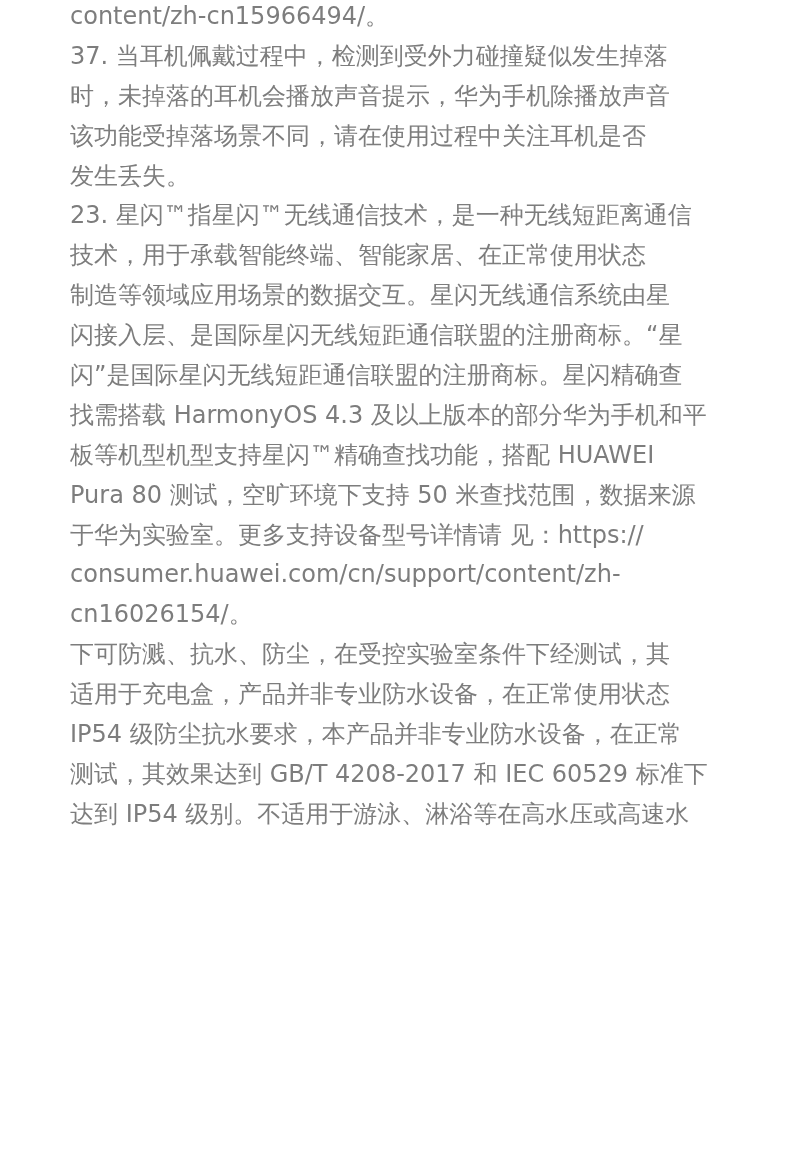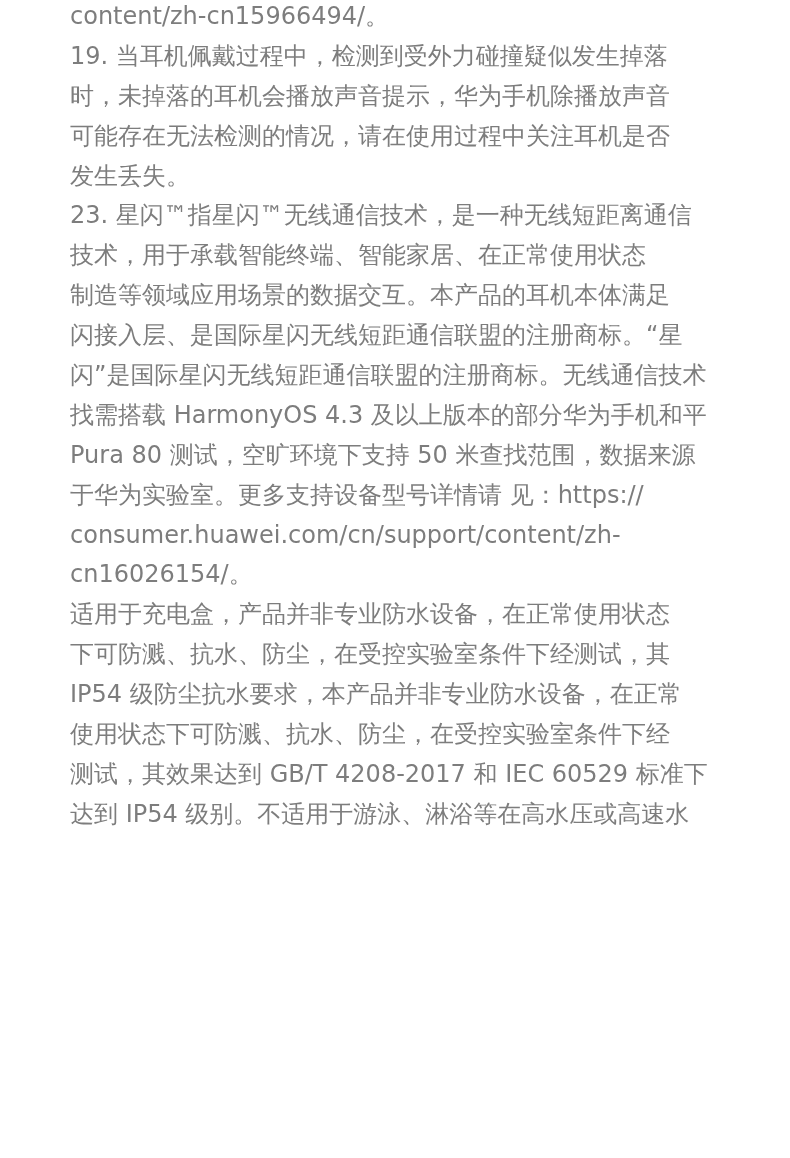--- a/index.html
+++ b/index.html
@@ -33,40 +33,40 @@
 </head>
 <body>
 
 <div class="doc">
   <div>
     <span class="line">content/zh-cn15966494/。</span>
   </div>
 
 
   <div>
-    <span class="line">19. 当耳机佩戴过程中，检测到受外力碰撞疑似发生掉落</span>
+    <span class="line">37. 当耳机佩戴过程中，检测到受外力碰撞疑似发生掉落</span>
     <span class="line">时，未掉落的耳机会播放声音提示，华为手机除播放声音</span>
-    <span class="line">可能存在无法检测的情况，请在使用过程中关注耳机是否</span>
+    <span class="line">该功能受掉落场景不同，请在使用过程中关注耳机是否</span>
     <span class="line">发生丢失。</span>
   </div>
 
   <div>
     <span class="line">23. 星闪™指星闪™无线通信技术，是一种无线短距离通信</span>
     <span class="line">技术，用于承载智能终端、智能家居、在正常使用状态</span>
-    <span class="line">制造等领域应用场景的数据交互。本产品的耳机本体满足</span>
+    <span class="line">制造等领域应用场景的数据交互。星闪无线通信系统由星</span>
     <span class="line">闪接入层、是国际星闪无线短距通信联盟的注册商标。“星</span>
-    <span class="line">闪”是国际星闪无线短距通信联盟的注册商标。无线通信技术</span>
+    <span class="line">闪”是国际星闪无线短距通信联盟的注册商标。星闪精确查</span>
     <span class="line">找需搭载 HarmonyOS 4.3 及以上版本的部分华为手机和平</span>
+    <span class="line">板等机型机型支持星闪™精确查找功能，搭配 HUAWEI</span>
     <span class="line">Pura 80 测试，空旷环境下支持 50 米查找范围，数据来源</span>
     <span class="line">于华为实验室。更多支持设备型号详情请 见：https://</span>
     <span class="line">consumer.huawei.com/cn/support/content/zh-</span>
     <span class="line">cn16026154/。</span>
   </div>
 
   <div>
+    <span class="line">下可防溅、抗水、防尘，在受控实验室条件下经测试，其</span>
     <span class="line">适用于充电盒，产品并非专业防水设备，在正常使用状态</span>
-    <span class="line">下可防溅、抗水、防尘，在受控实验室条件下经测试，其</span>
     <span class="line">IP54 级防尘抗水要求，本产品并非专业防水设备，在正常</span>
-    <span class="line">使用状态下可防溅、抗水、防尘，在受控实验室条件下经</span>
     <span class="line">测试，其效果达到 GB/T 4208-2017 和 IEC 60529 标准下</span>
     <span class="line">达到 IP54 级别。不适用于游泳、淋浴等在高水压或高速水</span>
   </div>
 </div>
 
 </body></html>

